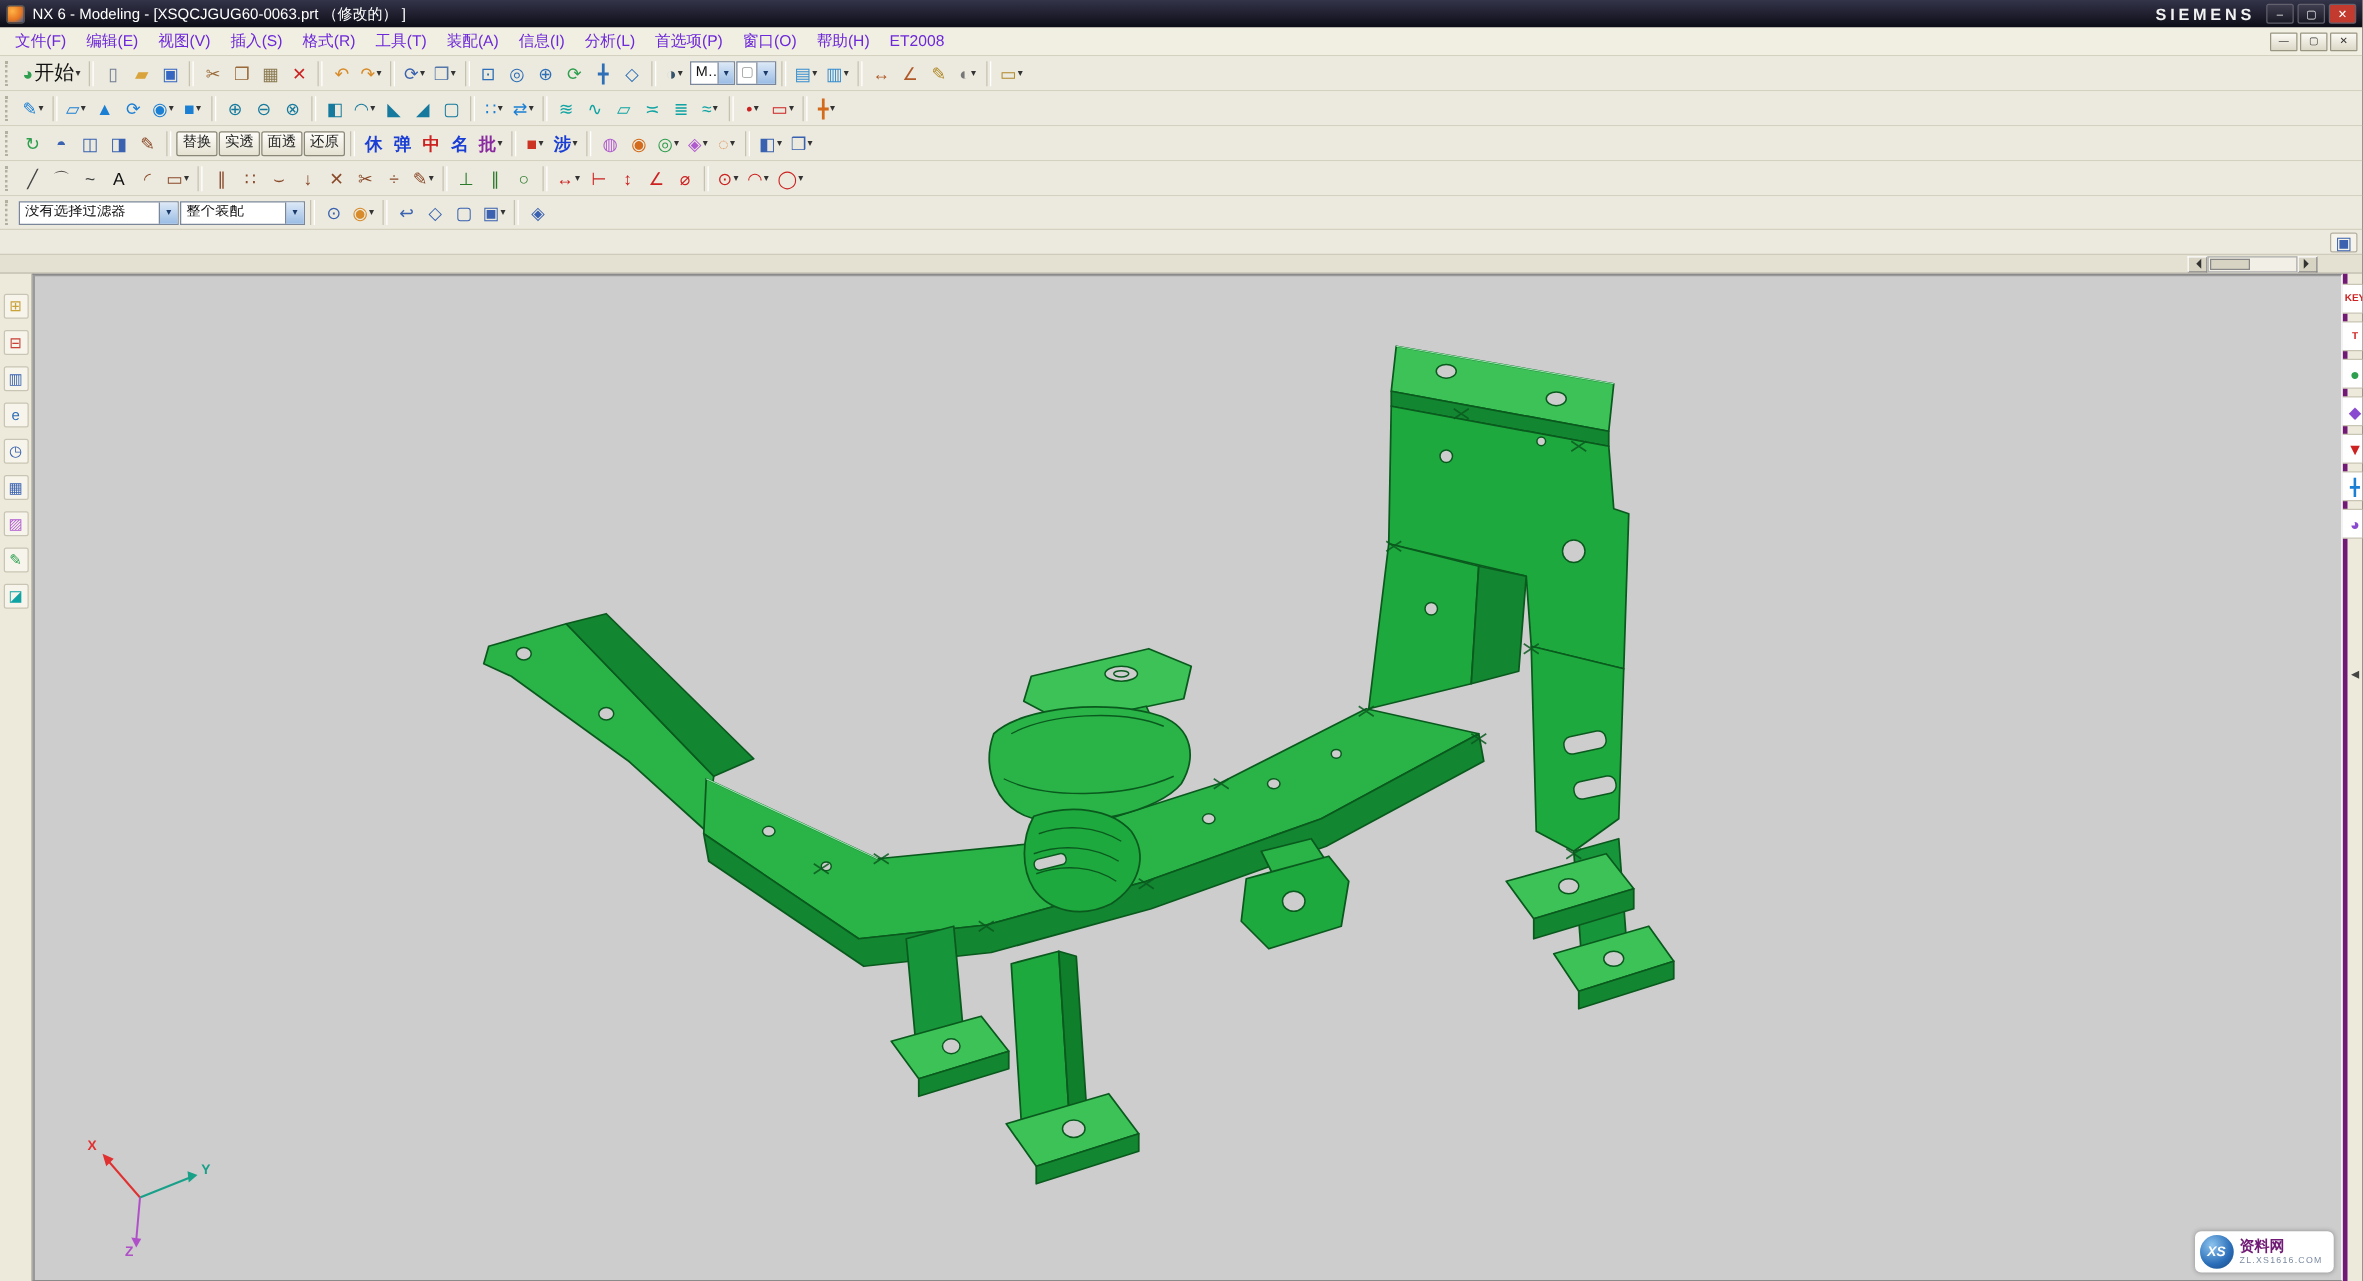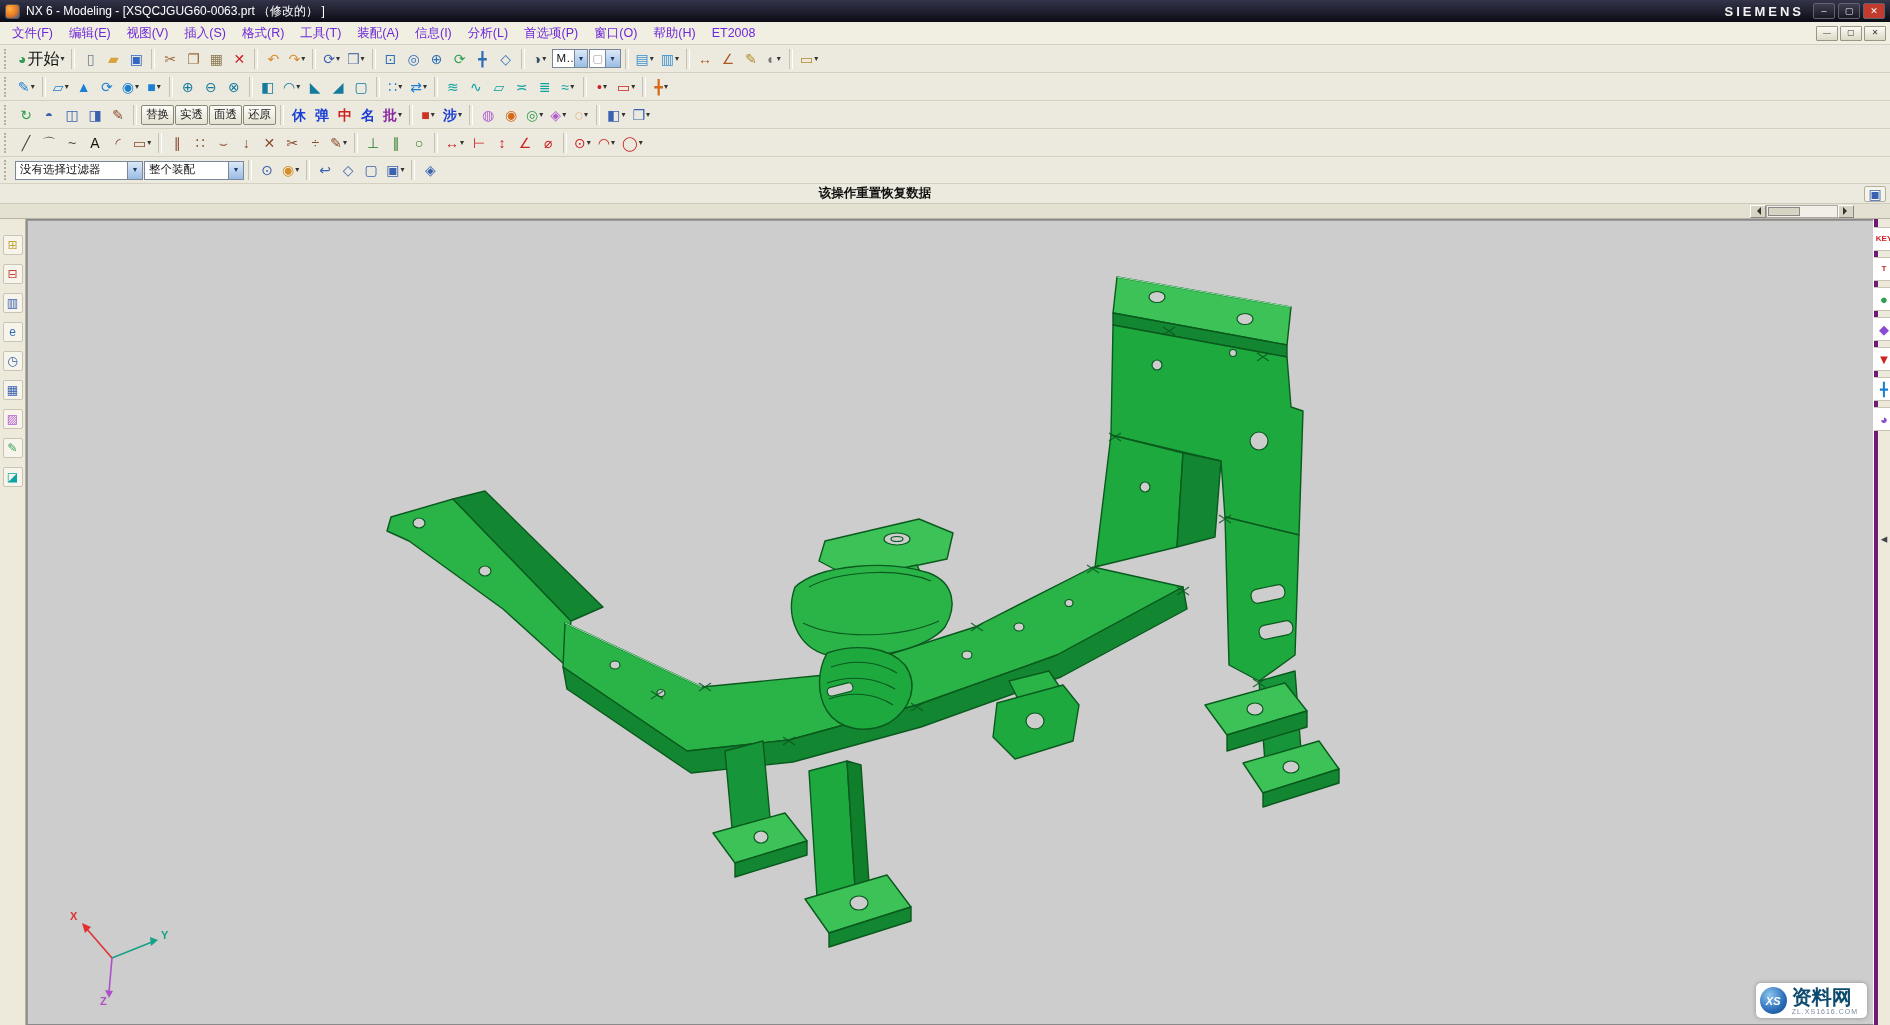--- a/index.html
+++ b/index.html
@@ -85,21 +85,21 @@
   .rb-collapse .itm{width:12px;height:24px;border:none;background:transparent}
 
   
   .part{position:absolute;left:330px;top:15px;width:1020px;height:720px}
   .triad{position:absolute;left:35px;bottom:18px;width:110px;height:100px}
   .watermark{position:absolute;right:6px;bottom:6px;background:#fff;border-radius:5px;padding:3px 9px 3px 4px;
     display:flex;align-items:center;gap:5px;box-shadow:0 0 4px rgba(0,0,0,.3)}
   .wm-logo{width:27px;height:27px;border-radius:50%;color:#fff;font-style:italic;font-weight:bold;font-size:11px;
     display:flex;align-items:center;justify-content:center;
     background:radial-gradient(circle at 35% 30%,#8cc4ee,#2a6db8 60%,#17477e)}
-  .wm-name{color:#0c4a6e;font-weight:bold;font-size:20px;line-height:1.1}
+  .wm-name{color:#701a75;font-weight:bold;font-size:12px;line-height:1.1}
   .wm-domain{font-size:7px;color:#7a8aa0;letter-spacing:1px}
 </style>
 </head>
 <body>
 
 <div class="window">
 
   <div class="titlebar">
     <span class="nx-logo"></span>
     <span class="title-text">NX 6 - Modeling - [XSQCJGUG60-0063.prt （修改的） ]</span>
@@ -576,21 +576,20 @@
         <span class="gl" style="color: rgb(58, 98, 176);">▣</span>
         <span class="caret">▾</span>
       </span>
       <span class="sep"></span>
       <span class="itm">
         <span class="gl" style="color: rgb(58, 98, 176);">◈</span>
       </span>
     </div>
 
   <div class="promptbar">
-    <span class="prompt-text">该操作重置恢复数据</span>
     <span class="prompt-right">
         <span class="itm">
           <span class="gl" style="color: rgb(58, 98, 176);">▣</span>
         </span>
       </span>
   </div>
 
   <div class="cuestrip">
     <span class="hscroll">
       <span class="sb-btn">

